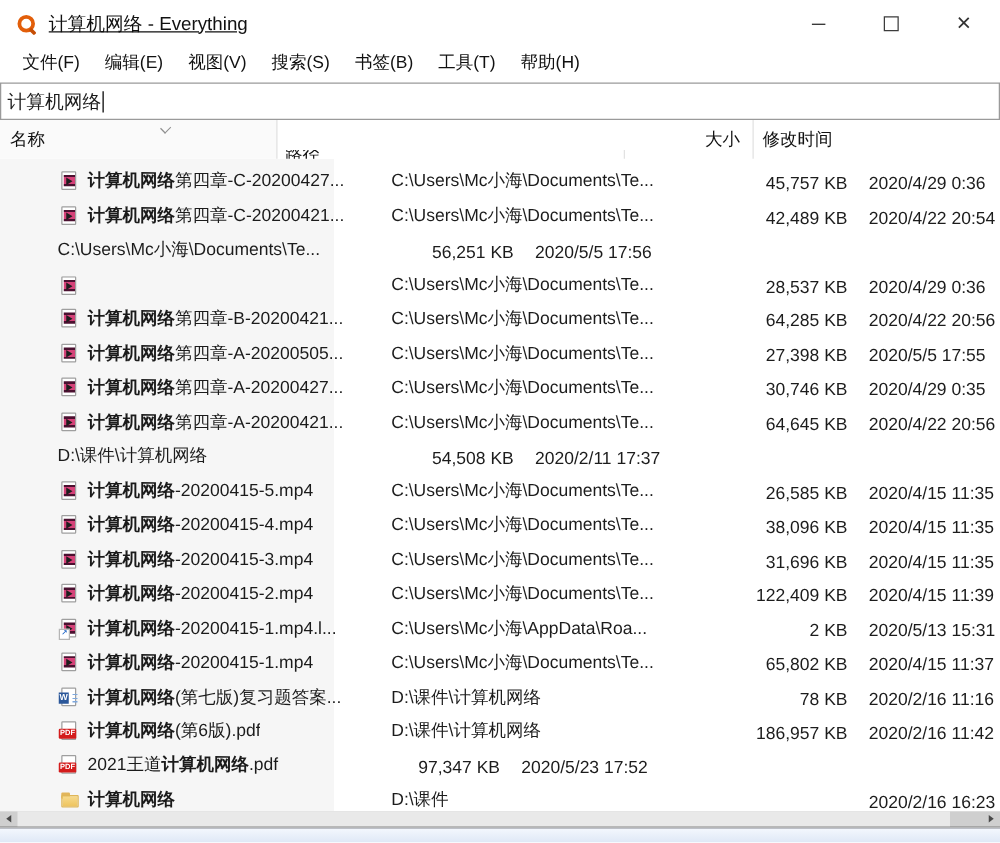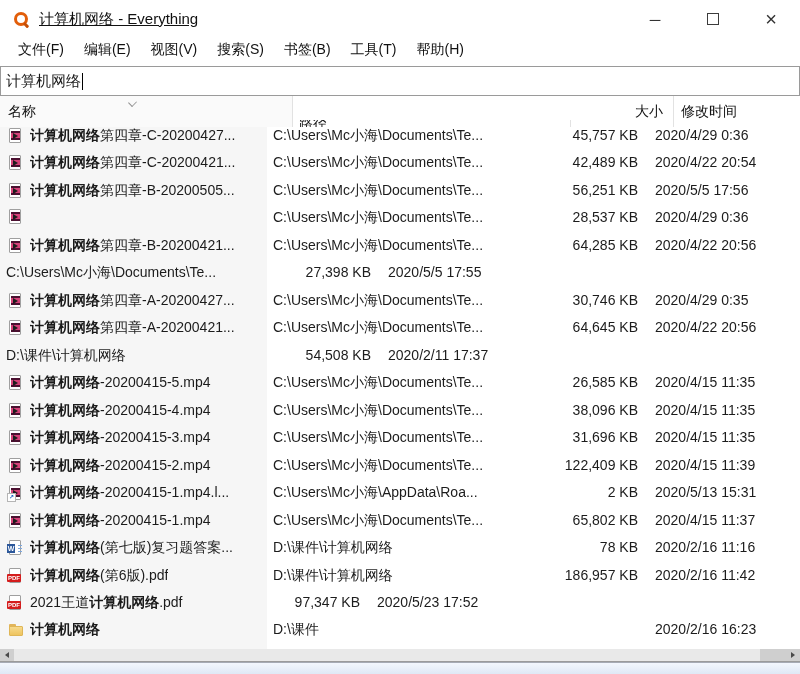--- a/index.html
+++ b/index.html
@@ -26,30 +26,30 @@
   .menu-item{font-size:14px;padding:3px 10px;color:#111;}
 
   
   .searchrow{flex:0 0 30px;height:30px;}
   .searchbox{box-sizing:border-box;width:100%;height:30px;border:1px solid #9a9a9a;background:#fff;display:flex;align-items:center;padding-left:5px;font-size:15px;}
   .caret{display:inline-block;width:1px;height:17px;background:#000;margin-left:1px;}
 
   
   .thead{flex:0 0 31px;height:31px;display:flex;position:relative;background:#fff;font-size:14px;color:#111;}
   .th{display:flex;align-items:center;box-sizing:border-box;overflow:hidden;white-space:nowrap;}
-  .th-name{width:293px;padding-left:8px;background:#fafafa;border-right:1px solid #e2e2e2;}
+  .th-name{width:222px;padding-left:8px;background:#fafafa;border-right:1px solid #e2e2e2;}
   .th-path{width:278px;padding-left:6px;border-right:1px solid #e2e2e2;margin-top:24px;}
   .th-size{width:103px;justify-content:flex-end;padding-right:10px;border-right:1px solid #e2e2e2;}
   .th-time{flex:1;padding-left:7px;text-align:right;}
   .sort-ind{position:absolute;left:129px;top:3px;width:7px;height:7px;}
   .sort-ind i{position:absolute;left:0;top:0;width:6px;height:6px;border-left:1px solid #8f8f8f;border-bottom:1px solid #8f8f8f;transform:rotate(-45deg) scale(1,.8);}
 
   
   .tbody{flex:1 1 auto;display:flex;flex-direction:column;background:linear-gradient(90deg,#f6f6f6 0 267px,#ffffff 267px);overflow:hidden;}
-  .row{flex:1 1 0;display:flex;align-items:flex-start;font-size:14px;min-height:0;}
+  .row{flex:1 1 0;display:flex;align-items:flex-end;font-size:14px;min-height:0;margin-left:40px;}
   .cell{box-sizing:border-box;overflow:hidden;white-space:nowrap;}
   .c-name{width:267px;display:flex;align-items:center;}
   .c-path{width:278px;padding-left:6px;color:#1c1c1c;}
   .c-size{width:103px;text-align:right;padding-right:10px;color:#1c1c1c;}
   .c-time{flex:1;padding-left:7px;color:#1c1c1c;}
   .nm{overflow:hidden;white-space:nowrap;}
   .nm .match{font-weight:700;}
 
   
   .ficon{position:relative;width:16px;height:16px;flex:0 0 16px;margin:0 6px 0 8px;}
@@ -147,28 +147,20 @@
             <span class="film"></span>
             <span class="play"></span>
           </span>
         <span class="nm"><span class="pre"></span><span class="match">计算机网络</span><span class="post">第四章-C-20200421...</span></span>
       </div>
       <div class="cell c-path">C:\Users\Mc小海\Documents\Te...</div>
       <div class="cell c-size">42,489 KB</div>
       <div class="cell c-time">2020/4/22 20:54</div>
     </div>
       <div class="row">
-      <div class="cell c-name">
-        <span class="ficon video-file-icon">
-            <span class="page"></span>
-            <span class="film"></span>
-            <span class="play"></span>
-          </span>
-        <span class="nm"><span class="pre"></span><span class="match">计算机网络</span><span class="post">第四章-B-20200505...</span></span>
-      </div>
       <div class="cell c-path">C:\Users\Mc小海\Documents\Te...</div>
       <div class="cell c-size">56,251 KB</div>
       <div class="cell c-time">2020/5/5 17:56</div>
     </div>
       <div class="row">
       <div class="cell c-name">
         <span class="ficon video-file-icon">
             <span class="page"></span>
             <span class="film"></span>
             <span class="play"></span>
@@ -185,20 +177,28 @@
             <span class="film"></span>
             <span class="play"></span>
           </span>
         <span class="nm"><span class="pre"></span><span class="match">计算机网络</span><span class="post">第四章-B-20200421...</span></span>
       </div>
       <div class="cell c-path">C:\Users\Mc小海\Documents\Te...</div>
       <div class="cell c-size">64,285 KB</div>
       <div class="cell c-time">2020/4/22 20:56</div>
     </div>
       <div class="row">
+      <div class="cell c-name">
+        <span class="ficon video-file-icon">
+            <span class="page"></span>
+            <span class="film"></span>
+            <span class="play"></span>
+          </span>
+        <span class="nm"><span class="pre"></span><span class="match">计算机网络</span><span class="post">第四章-A-20200505...</span></span>
+      </div>
       <div class="cell c-path">C:\Users\Mc小海\Documents\Te...</div>
       <div class="cell c-size">27,398 KB</div>
       <div class="cell c-time">2020/5/5 17:55</div>
     </div>
       <div class="row">
       <div class="cell c-name">
         <span class="ficon video-file-icon">
             <span class="page"></span>
             <span class="film"></span>
             <span class="play"></span>

